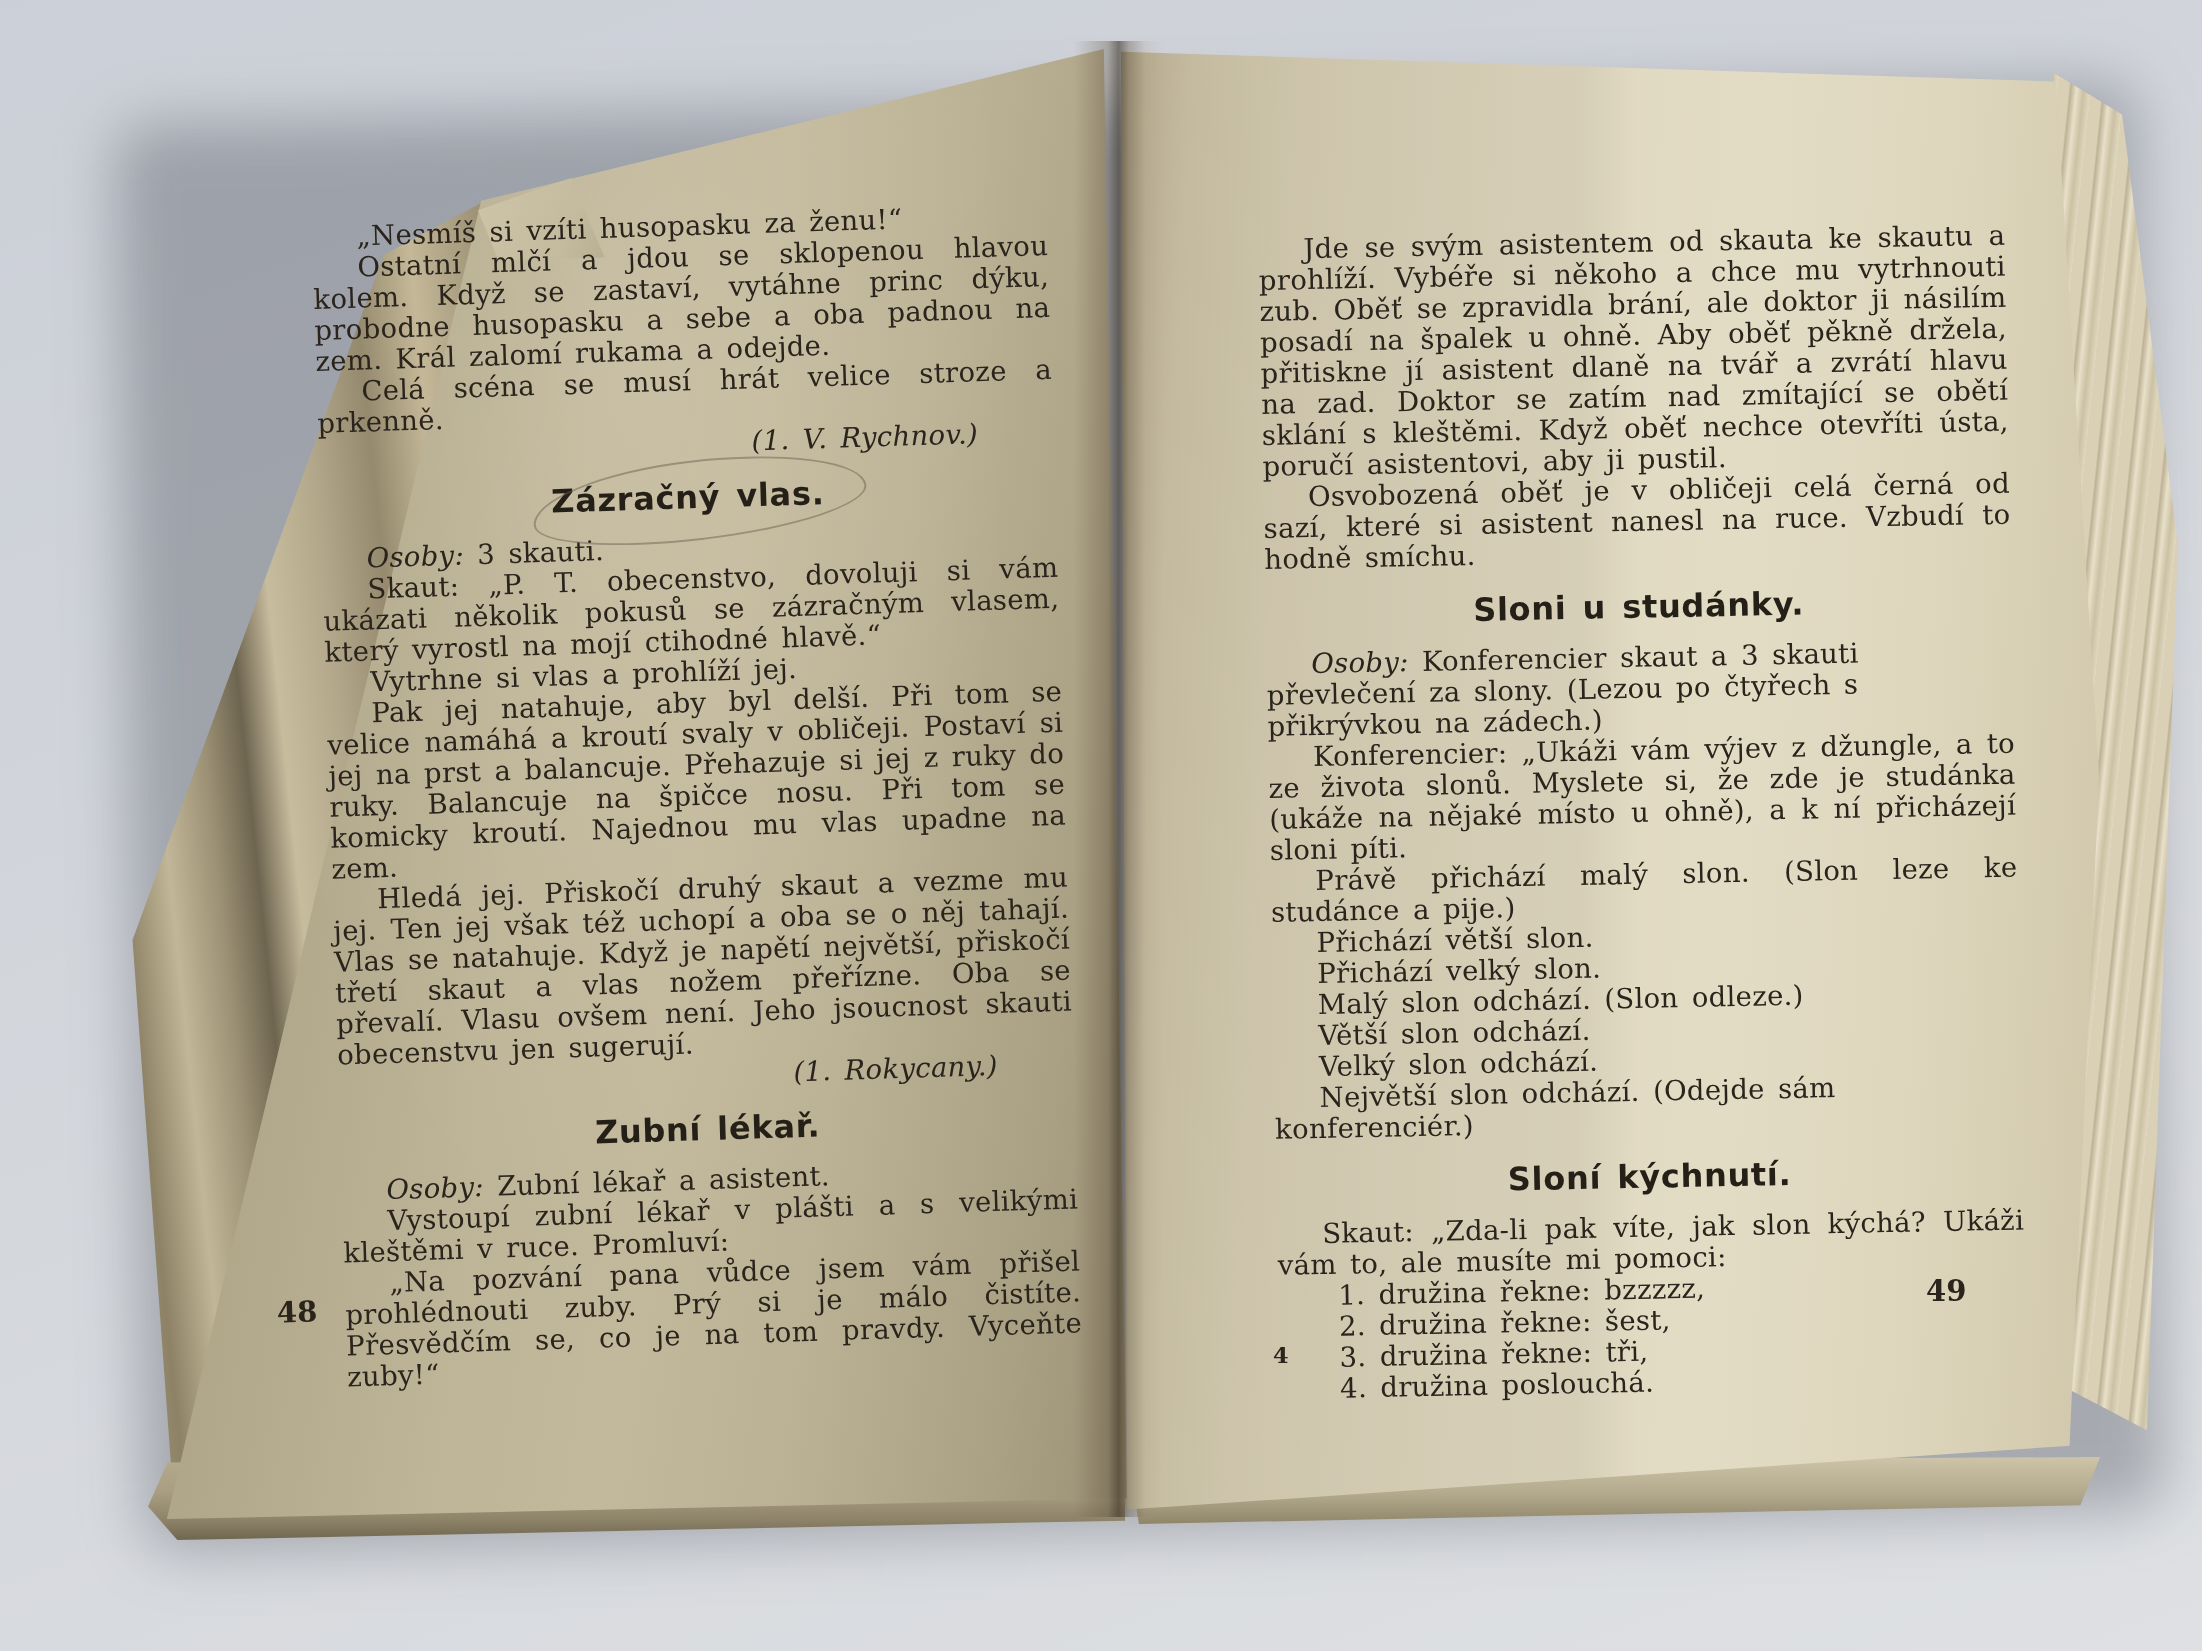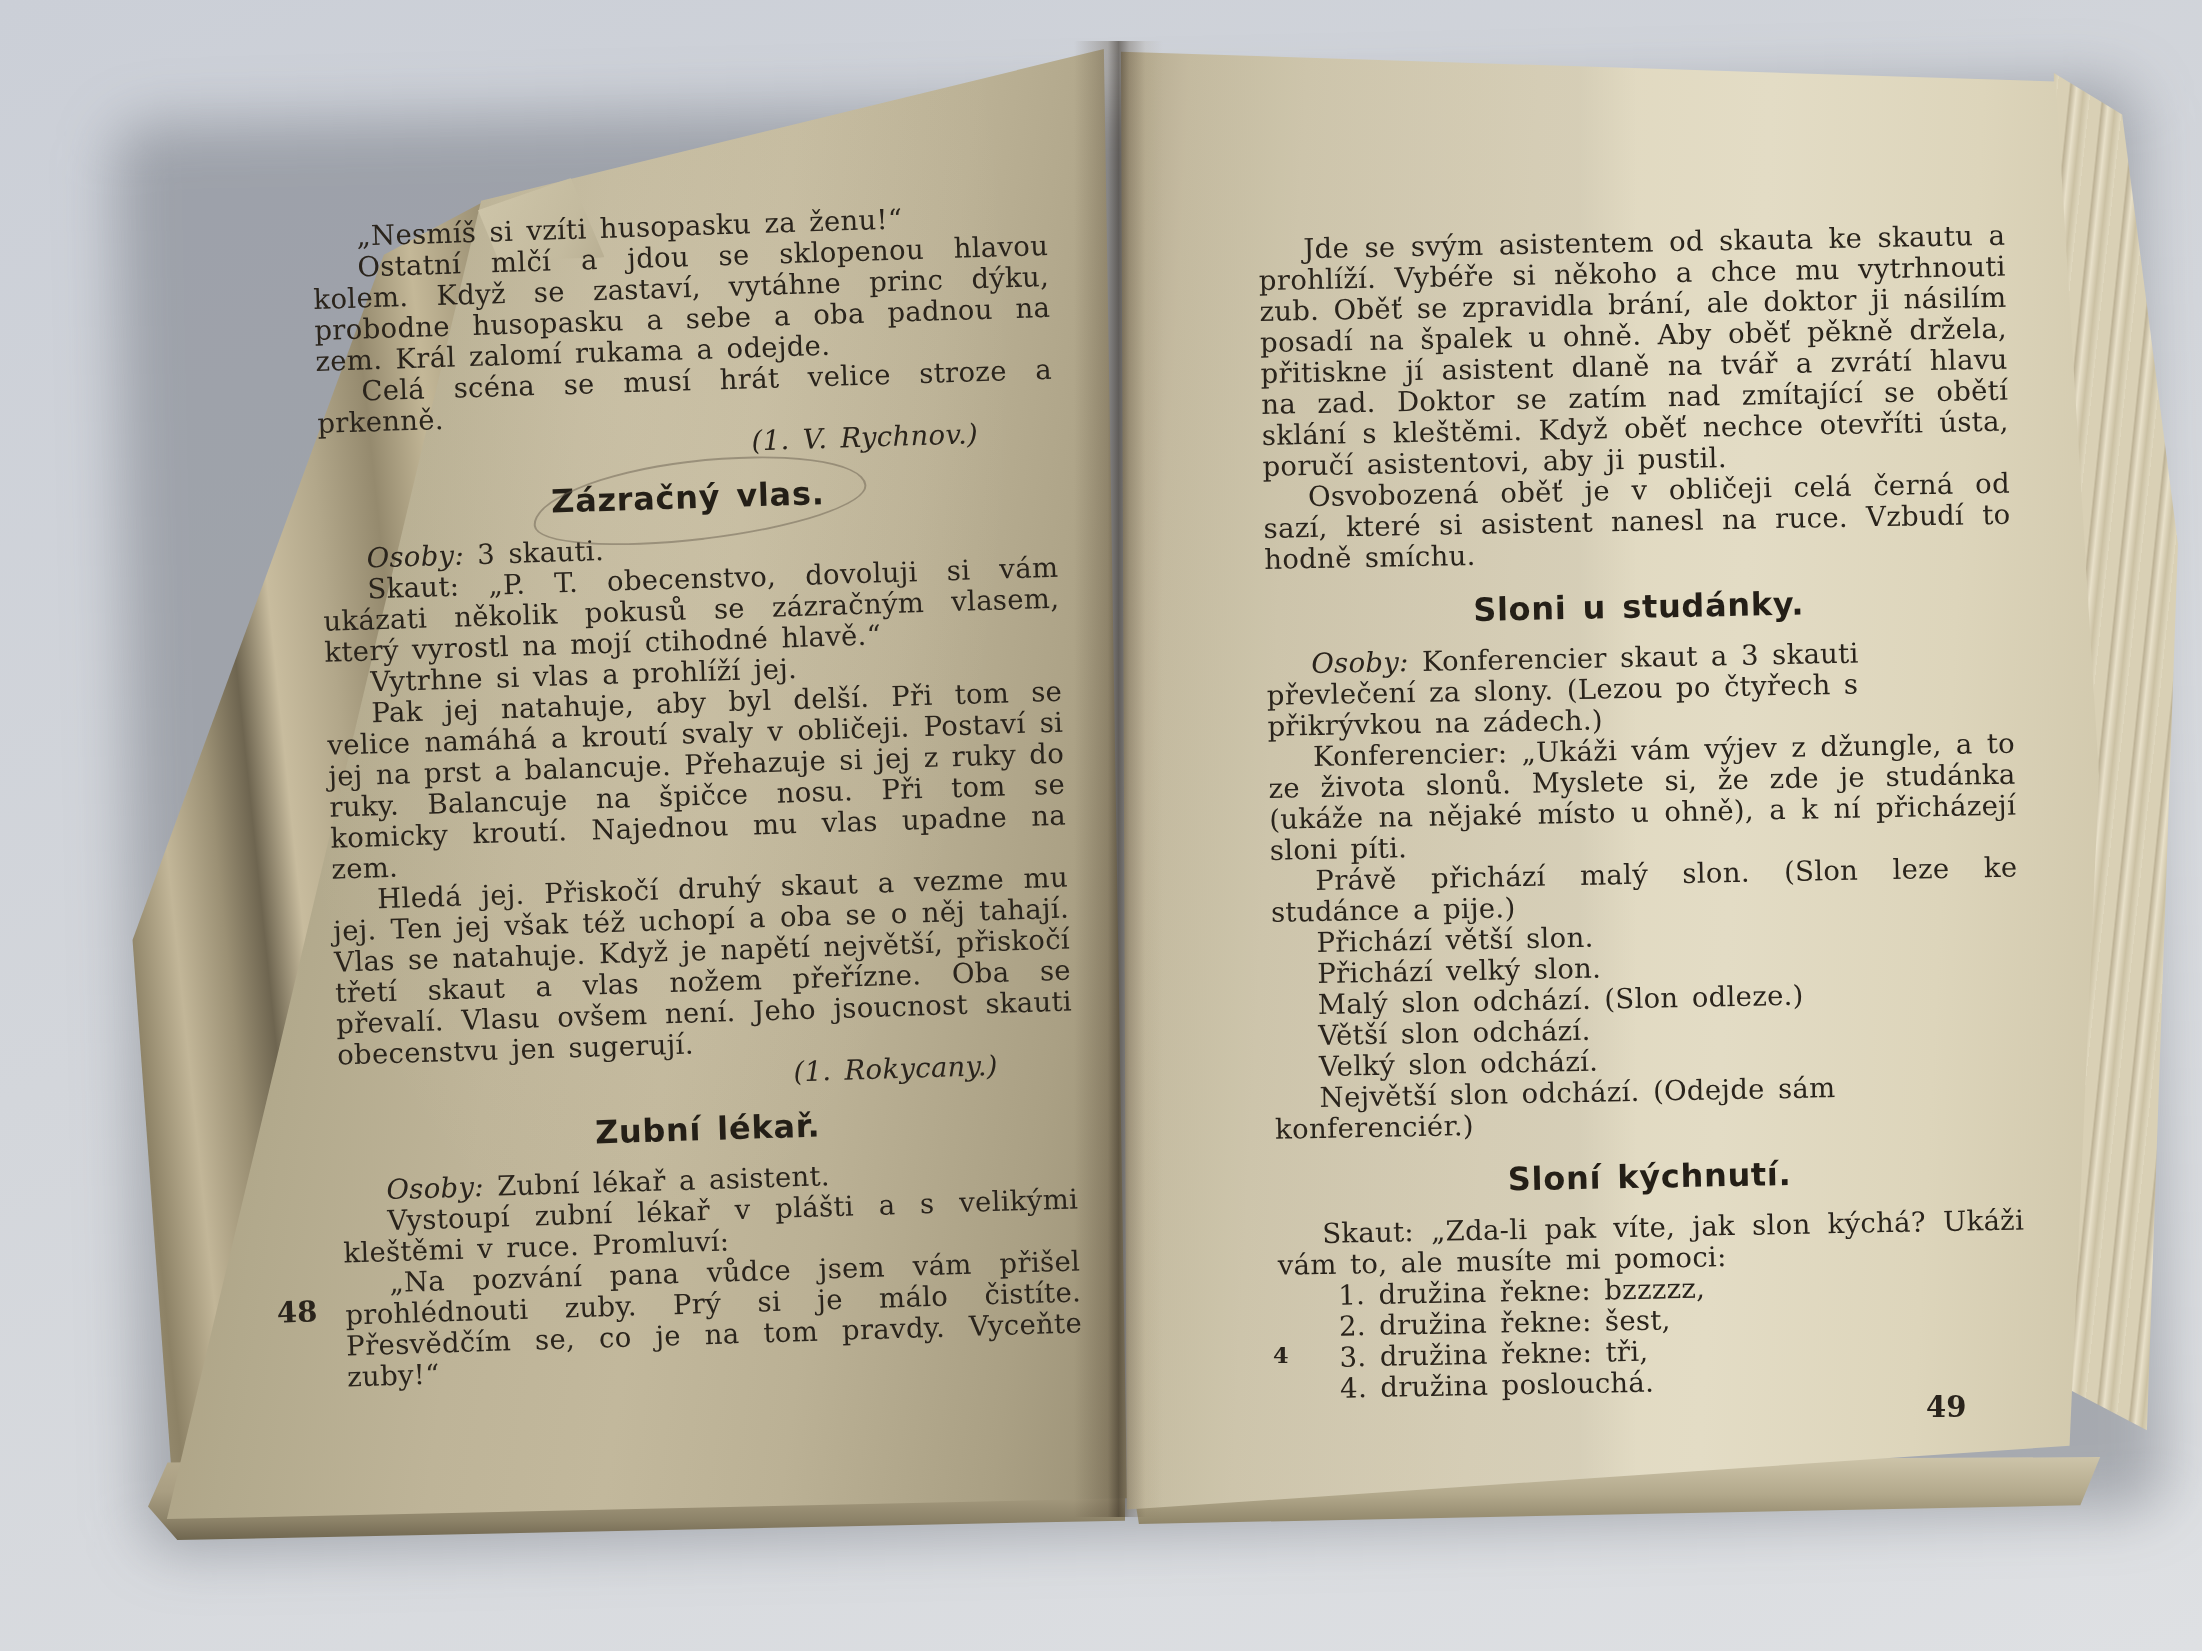--- a/index.html
+++ b/index.html
@@ -97,21 +97,21 @@
     position:absolute;left:-7%;top:-72%;width:121%;height:245%;
     border:2.6px solid rgba(108,98,82,0.50);
     border-radius:48% 52% 50% 50% / 58% 56% 44% 42%;
     transform:rotate(-5deg);
   }
   .pagenum{
     color:#2a241c;font-weight:bold;font-size:29px;
     font-family:"DejaVu Serif",serif;
   }
   #page-num-left{left:277px;top:1295px;transform:rotate(-2deg);}
-  #page-num-right{left:1926px;top:1390px;}
+  #page-num-right{left:1926px;top:1274px;}
   #sig-mark{left:1273px;top:1342px;font-size:22.4px;font-weight:bold;color:#2a241c;}
 </style>
 </head>
 <body>
 
 <div class="abs" id="book-shadow"></div>
 <div class="abs" id="left-edge-stack"></div>
 <div class="abs" id="right-edge-stack"></div>
 <div class="abs" id="bottom-edge-left"></div>
 <div class="abs" id="bottom-edge-right"></div>

